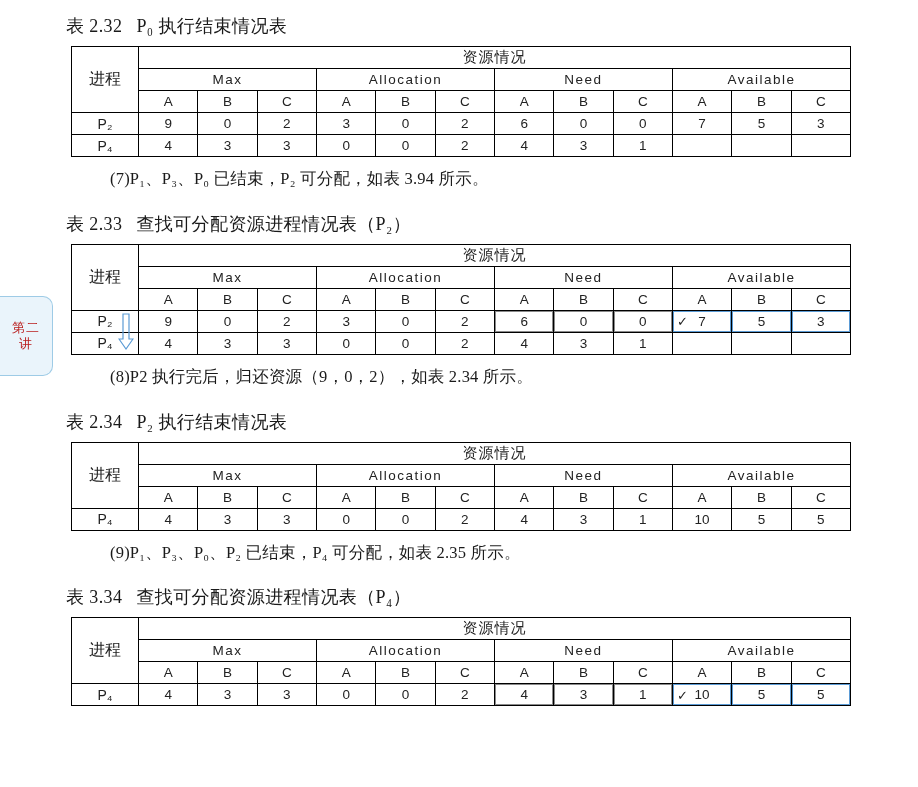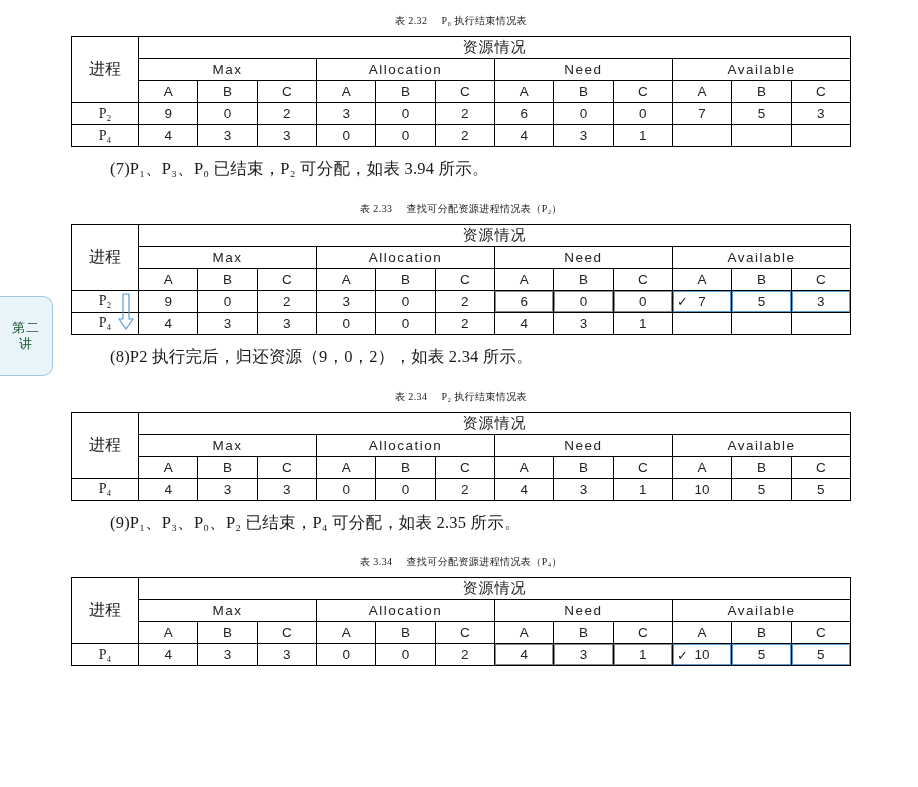--- a/index.html
+++ b/index.html
@@ -32,40 +32,39 @@
     background: #eaf4fb;
     border: 1px solid #9ecbe6;
     border-left: none;
     border-radius: 0 10px 10px 0;
     display: flex;
     flex-direction: column;
     align-items: center;
     justify-content: center;
     font-family: "Liberation Sans", sans-serif;
     font-size: 13px;
-    color: #14532d;
+    color: #b91c1c;
     line-height: 1.25;
     letter-spacing: 1px;
   }
   .content {
     position: relative;
     padding: 0 62px 0 66px;
   }
   .para {
     font-size: 16.5px;
     line-height: 1.5;
     margin: 0;
     padding: 10px 0 6px 0;
     text-indent: 0;
     letter-spacing: 0.2px;
   }
   .para.indent { padding-left: 44px; }
   .tbl-caption {
-    text-align: center;
-    font-size: 10px;
+    font-size: 18px;
     padding: 14px 0 8px 0;
     letter-spacing: 0.4px;
   }
   .tbl-caption .gap { display: inline-block; width: 14px; }
   table.t {
     border-collapse: collapse;
     width: 780px;
     margin: 0 auto;
     table-layout: fixed;
     font-family: "Liberation Sans", sans-serif;
@@ -87,21 +86,21 @@
   table.t td.group {
     font-size: 13.5px;
     letter-spacing: 1.5px;
   }
   table.t td.res {
     font-family: "Liberation Serif", serif;
     font-size: 15px;
     letter-spacing: 1px;
   }
   table.t td.proc {
-    font-family: Liberation Serif, serif;
+    font-family: Liberation Sans, sans-serif;
     font-size: 14px;
   }
   .hl {
     box-shadow: inset 0 0 0 1px #5b9bd5;
   }
   .hl-gray {
     box-shadow: inset 0 0 0 1px #8a8a8a;
   }
   .check {
     position: relative;

